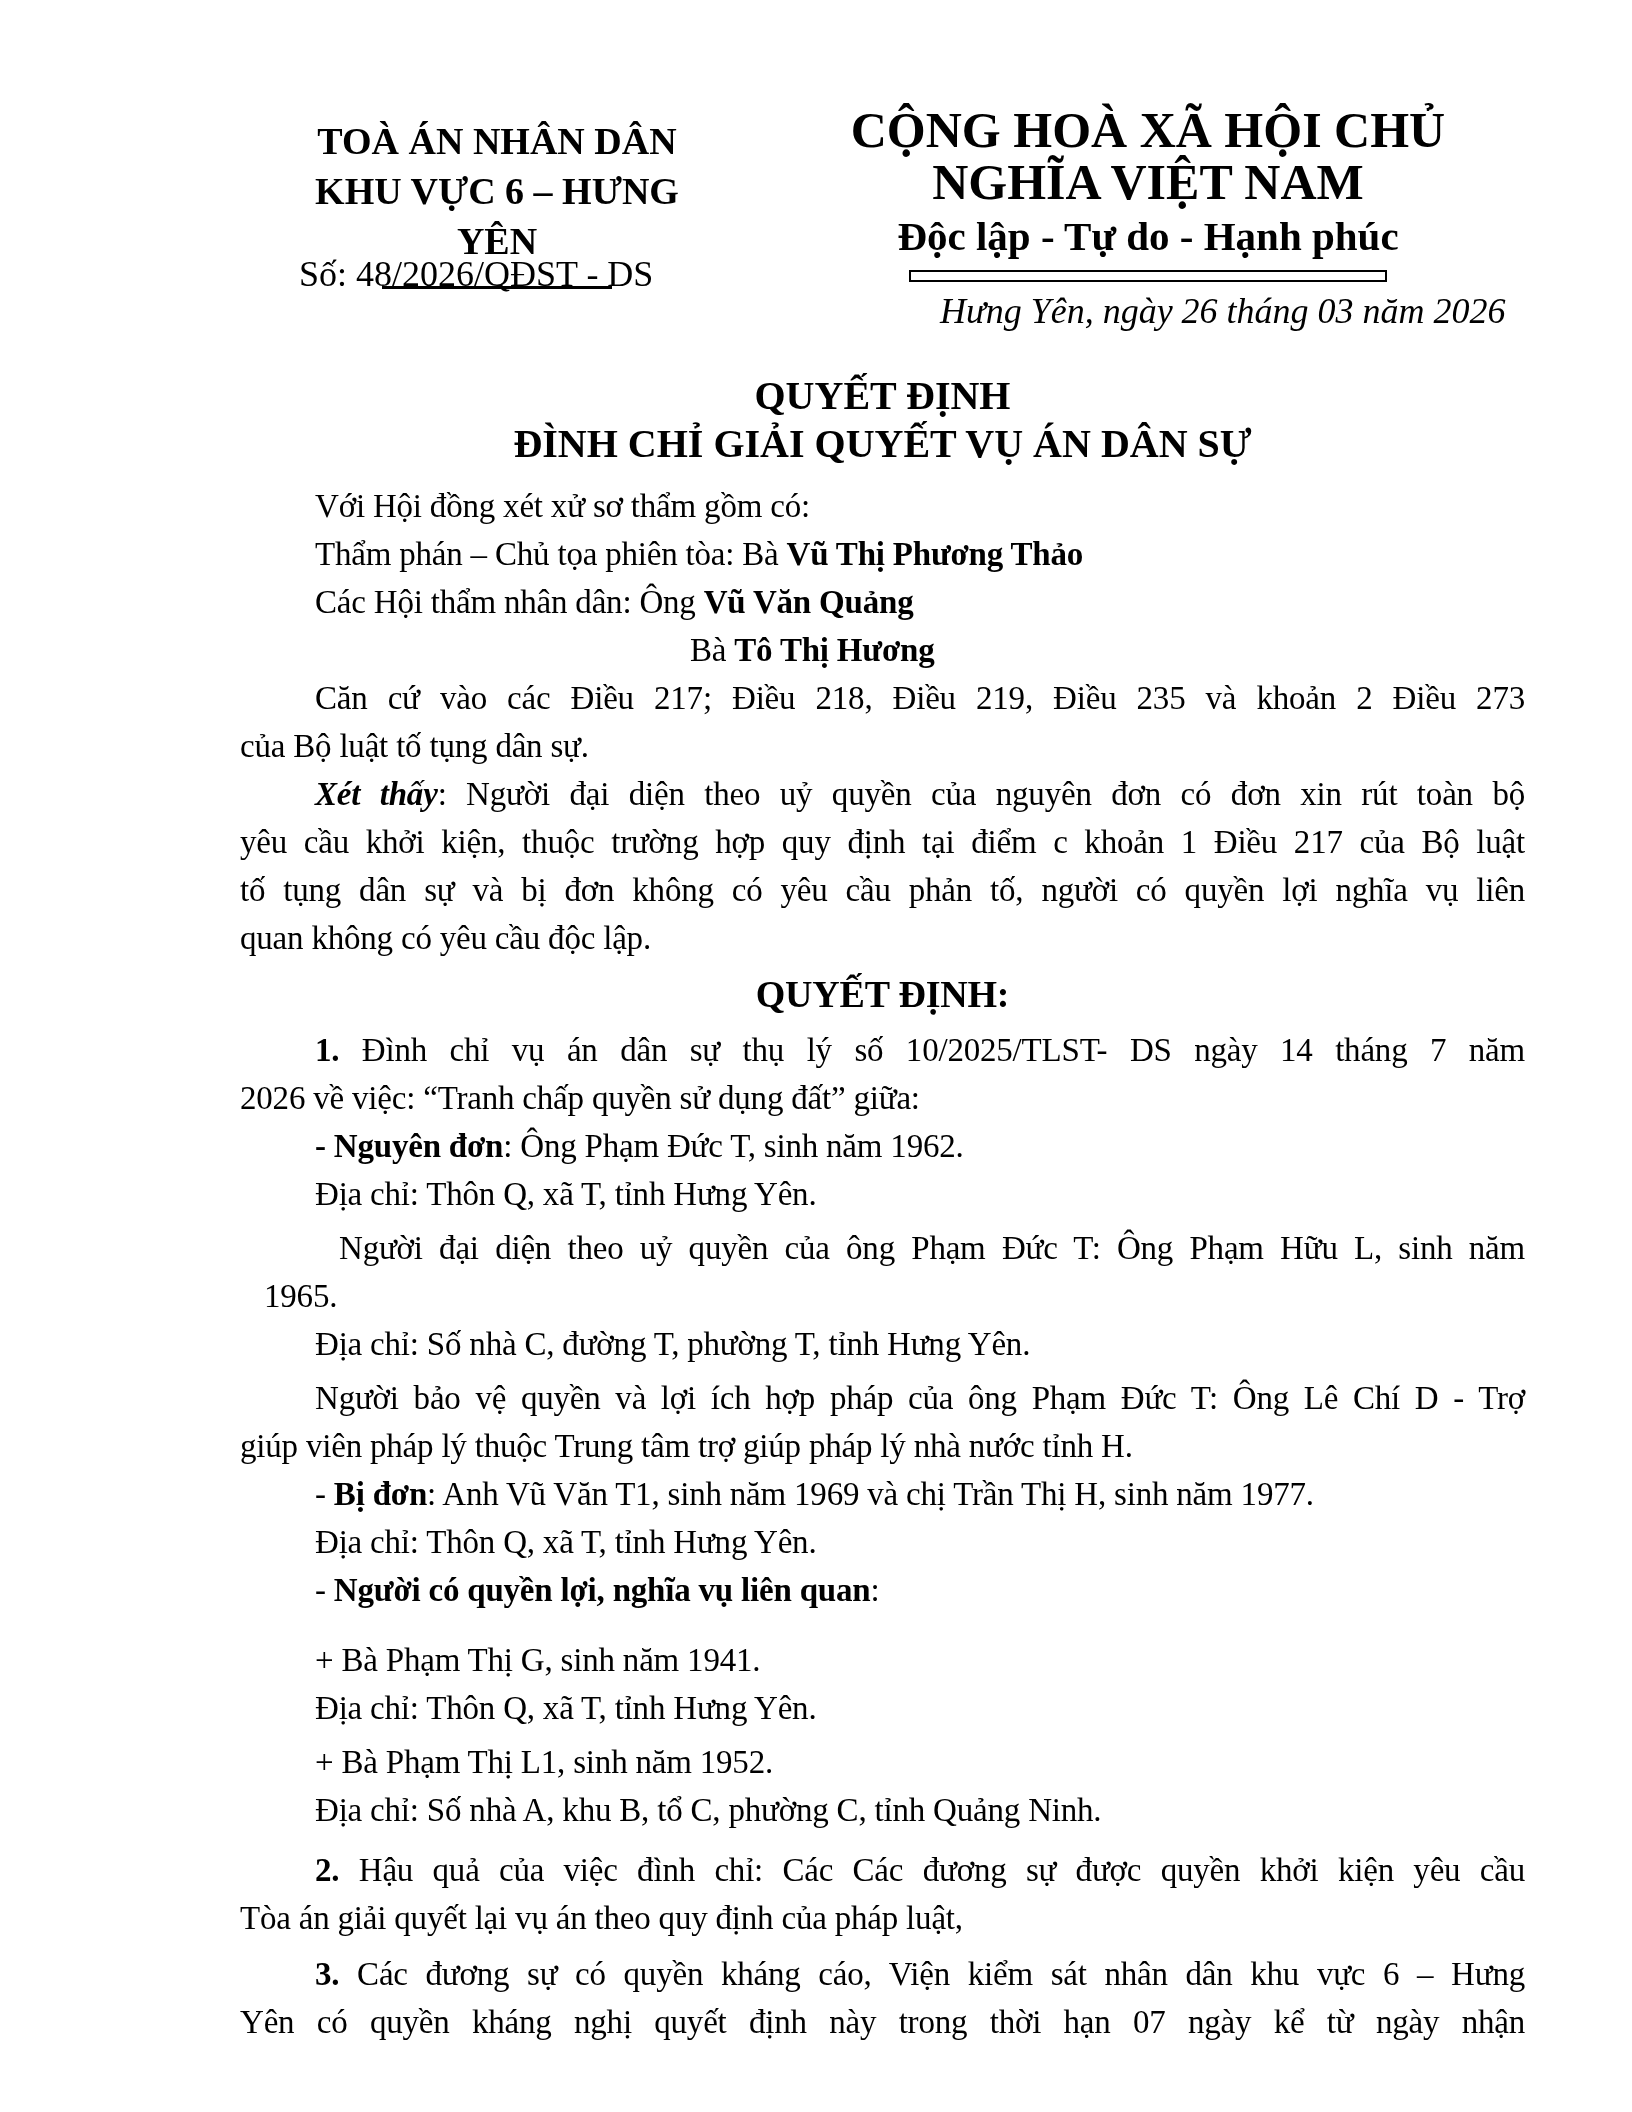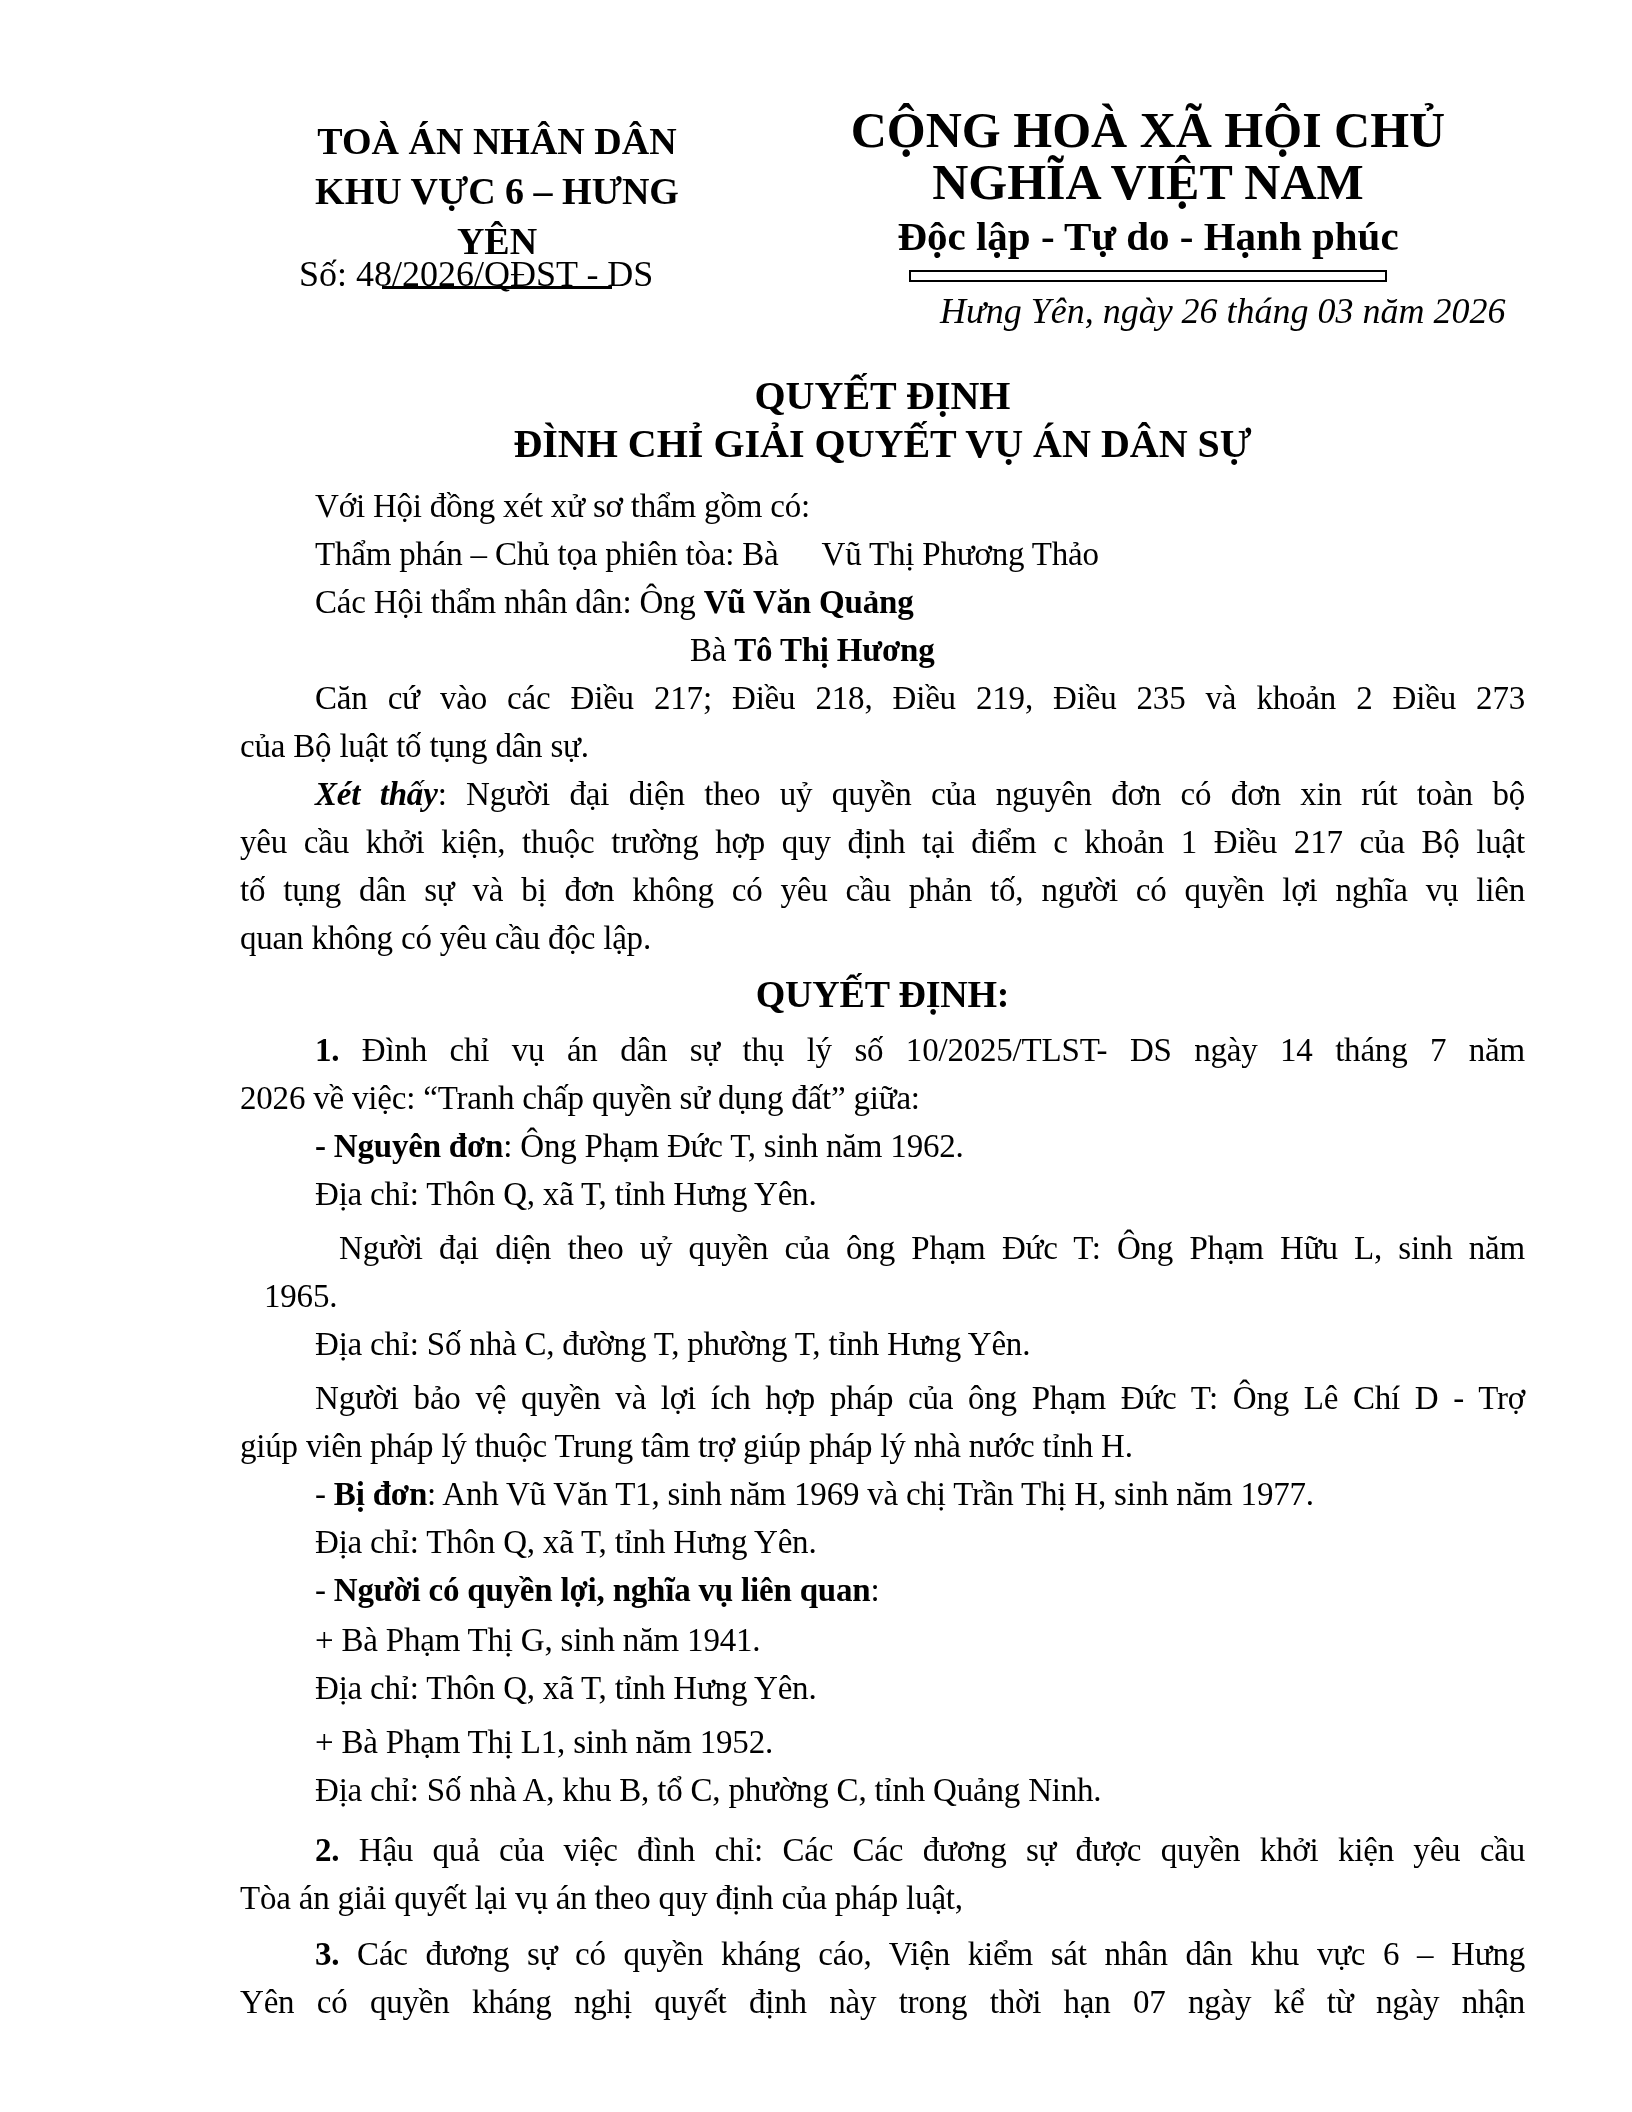--- a/index.html
+++ b/index.html
@@ -103,21 +103,21 @@
   <div class="doc-title">
     <div>QUYẾT ĐỊNH</div>
     <div>ĐÌNH CHỈ GIẢI QUYẾT VỤ ÁN DÂN SỰ</div>
   </div>
 
   <div class="doc-body" id="doc-body">
       <div class="para">
         <div class="line indent"><span>Với Hội đồng xét xử sơ thẩm gồm có:</span></div>
       </div>
       <div class="para">
-        <div class="line indent"><span>Thẩm phán – Chủ tọa phiên tòa: Bà </span><span style="font-weight: normal; margin-left: 35px;">Vũ Thị Phương Thảo</span></div>
+        <div class="line indent"><span>Thẩm phán – Chủ tọa phiên tòa: Bà </span><span style="font-weight: bold;">Vũ Thị Phương Thảo</span></div>
       </div>
       <div class="para">
         <div class="line indent"><span>Các Hội thẩm nhân dân: Ông </span><span style="font-weight: bold;">Vũ Văn Quảng</span></div>
       </div>
       <div class="para" style="padding-left: 450px;">
         <div class="line"><span>Bà </span><span style="font-weight: bold;">Tô Thị Hương</span></div>
       </div>
       <div class="para">
         <div class="line fill indent"><span>Căn cứ vào các Điều 217; Điều 218, Điều 219, Điều 235 và khoản 2 Điều 273</span></div>
         <div class="line"><span>của Bộ luật tố tụng dân sự.</span></div>
@@ -154,21 +154,21 @@
       </div>
       <div class="para">
         <div class="line indent"><span>- </span><span style="font-weight: bold;">Bị đơn</span><span>: Anh Vũ Văn T1, sinh năm 1969 và chị Trần Thị H, sinh năm 1977.</span></div>
       </div>
       <div class="para">
         <div class="line indent"><span>Địa chỉ: Thôn Q, xã T, tỉnh Hưng Yên.</span></div>
       </div>
       <div class="para">
         <div class="line indent"><span>- </span><span style="font-weight: bold;">Người có quyền lợi, nghĩa vụ liên quan</span><span>:</span></div>
       </div>
-      <div class="para" style="margin-top: 2px;">
+      <div class="para" style="margin-top: 22px;">
         <div class="line indent"><span>+ Bà Phạm Thị G, sinh năm 1941.</span></div>
       </div>
       <div class="para">
         <div class="line indent"><span>Địa chỉ: Thôn Q, xã T, tỉnh Hưng Yên.</span></div>
       </div>
       <div class="para" style="margin-top: 6px;">
         <div class="line indent"><span>+ Bà Phạm Thị L1, sinh năm 1952.</span></div>
       </div>
       <div class="para">
         <div class="line indent"><span>Địa chỉ: Số nhà A, khu B, tổ C, phường C, tỉnh Quảng Ninh.</span></div>

